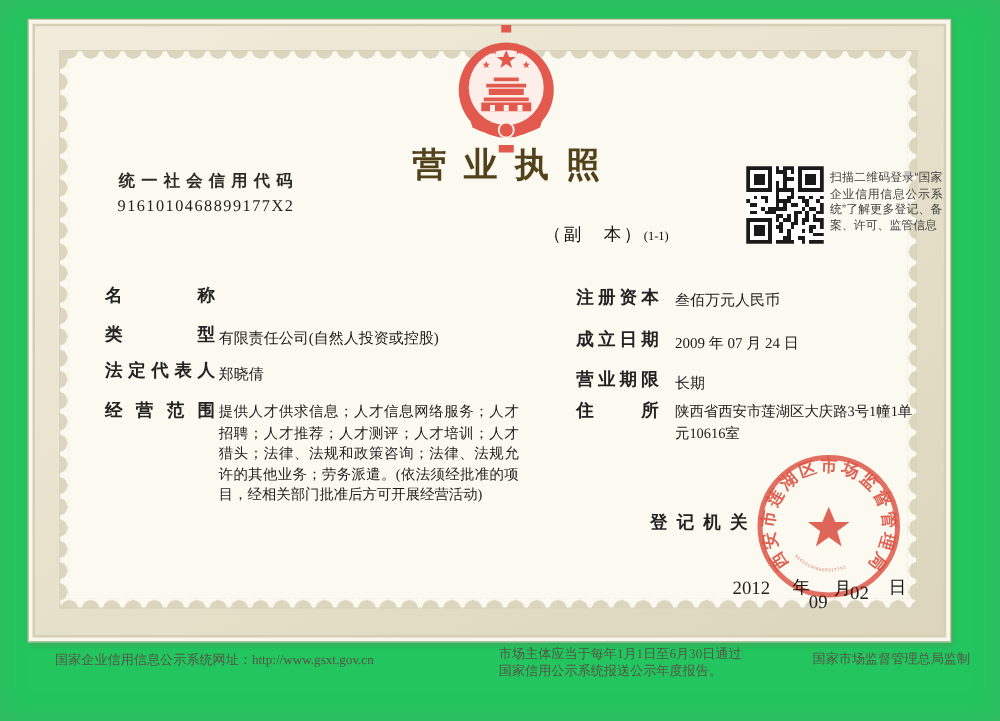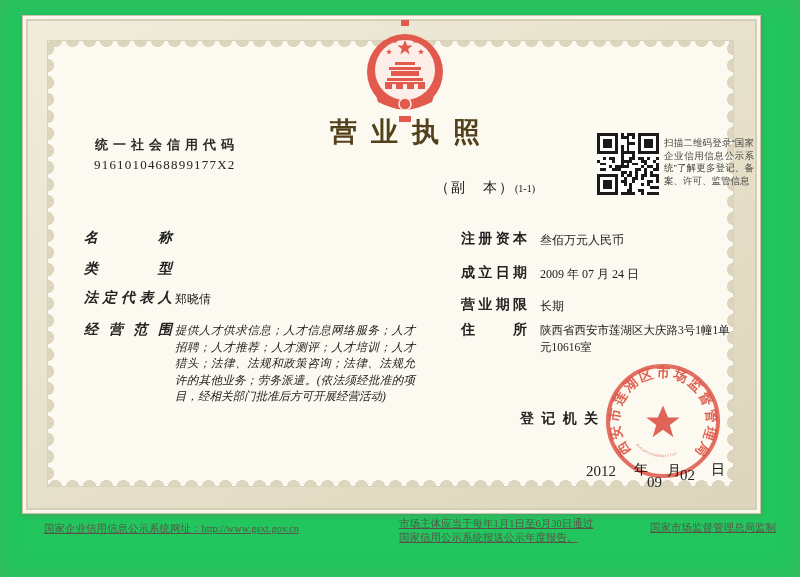--- a/index.html
+++ b/index.html
@@ -28,29 +28,29 @@
   .title{width:260px;text-align:center;font-size:27px;font-weight:bold;color:#52411a;
          letter-spacing:14px;text-indent:14px;line-height:1.1;}
   .subtitle{width:260px;text-align:right;font-size:14px;color:#111;letter-spacing:2px;}
   .subtitle .copy{font-size:10px;letter-spacing:0;}
   .qr{position:absolute;}
   .qr-caption{width:90px;font-size:9.5px;line-height:12.5px;color:#3e3e3e;
               font-family:"Liberation Sans","DejaVu Sans",sans-serif;text-align:justify;}
   .flabel{font-size:14px;font-weight:bold;color:#222;text-align:justify;text-align-last:justify;line-height:15px;}
   .fvalue{font-size:12px;color:#1b1b1b;line-height:16px;}
   .fvalue.small{font-size:11.5px;line-height:16.5px;}
-  .w-left{width:88px;font-style:italic;}
+  .w-left{width:88px;}
   .w-right{width:66px;}
-  .scope{width:240px;text-align:justify;font-style:italic;}
+  .scope{width:240px;text-align:justify;}
   .addr{width:200px;}
   .reg-label{width:78px;}
   .date-row{width:180px;height:26px;}
   .date-row span{position:absolute;font-size:14px;color:#111;}
   .date-num{font-size:15px !important;color:#222 !important;font-family:"Liberation Serif","DejaVu Serif",serif;}
-  .footer-text{font-size:10.5px;color:#565547;line-height:13.5px;text-decoration:underline;}
+  .footer-text{font-size:10.5px;color:#565547;line-height:13.5px;}
   .seal-svg{position:absolute;opacity:.9;mix-blend-mode:multiply;}
 </style>
 </head>
 <body>
 
 <div class="page">
 
   <div class="frame"></div>
   <div class="cert"></div>
 
@@ -217,20 +217,21 @@
         <rect x="18" y="20" width="1" height="1"></rect>
         <rect x="19" y="20" width="1" height="1"></rect>
         <rect x="20" y="20" width="1" height="1"></rect>
       </g>
   </svg>
   <div class="abs qr-caption" style="left:664px;top:137px;">扫描二维码登录“国家企业信用信息公示系统”了解更多登记、备案、许可、监管信息</div>
 
   <div class="abs flabel w-left" style="left:84px;top:230px;">名称</div>
 
   <div class="abs flabel w-left" style="left:84px;top:261px;">类型</div>
+  <div class="abs fvalue" style="left:175px;top:262px;">有限责任公司(自然人投资或控股)</div>
 
   <div class="abs flabel w-left" style="left:84px;top:290px;">法定代表人</div>
   <div class="abs fvalue" style="left:175px;top:291px;">郑晓倩</div>
 
   <div class="abs flabel w-left" style="left:84px;top:322px;">经营范围</div>
   <div class="abs fvalue small scope" style="left:175px;top:322px;">提供人才供求信息；人才信息网络服务；人才招聘；人才推荐；人才测评；人才培训；人才猎头；法律、法规和政策咨询；法律、法规允许的其他业务；劳务派遣。(依法须经批准的项目，经相关部门批准后方可开展经营活动)</div>
 
   <div class="abs flabel w-right" style="left:461px;top:231px;">注册资本</div>
   <div class="abs fvalue" style="left:540px;top:232px;text-align:right;">叁佰万元人民币</div>
 

